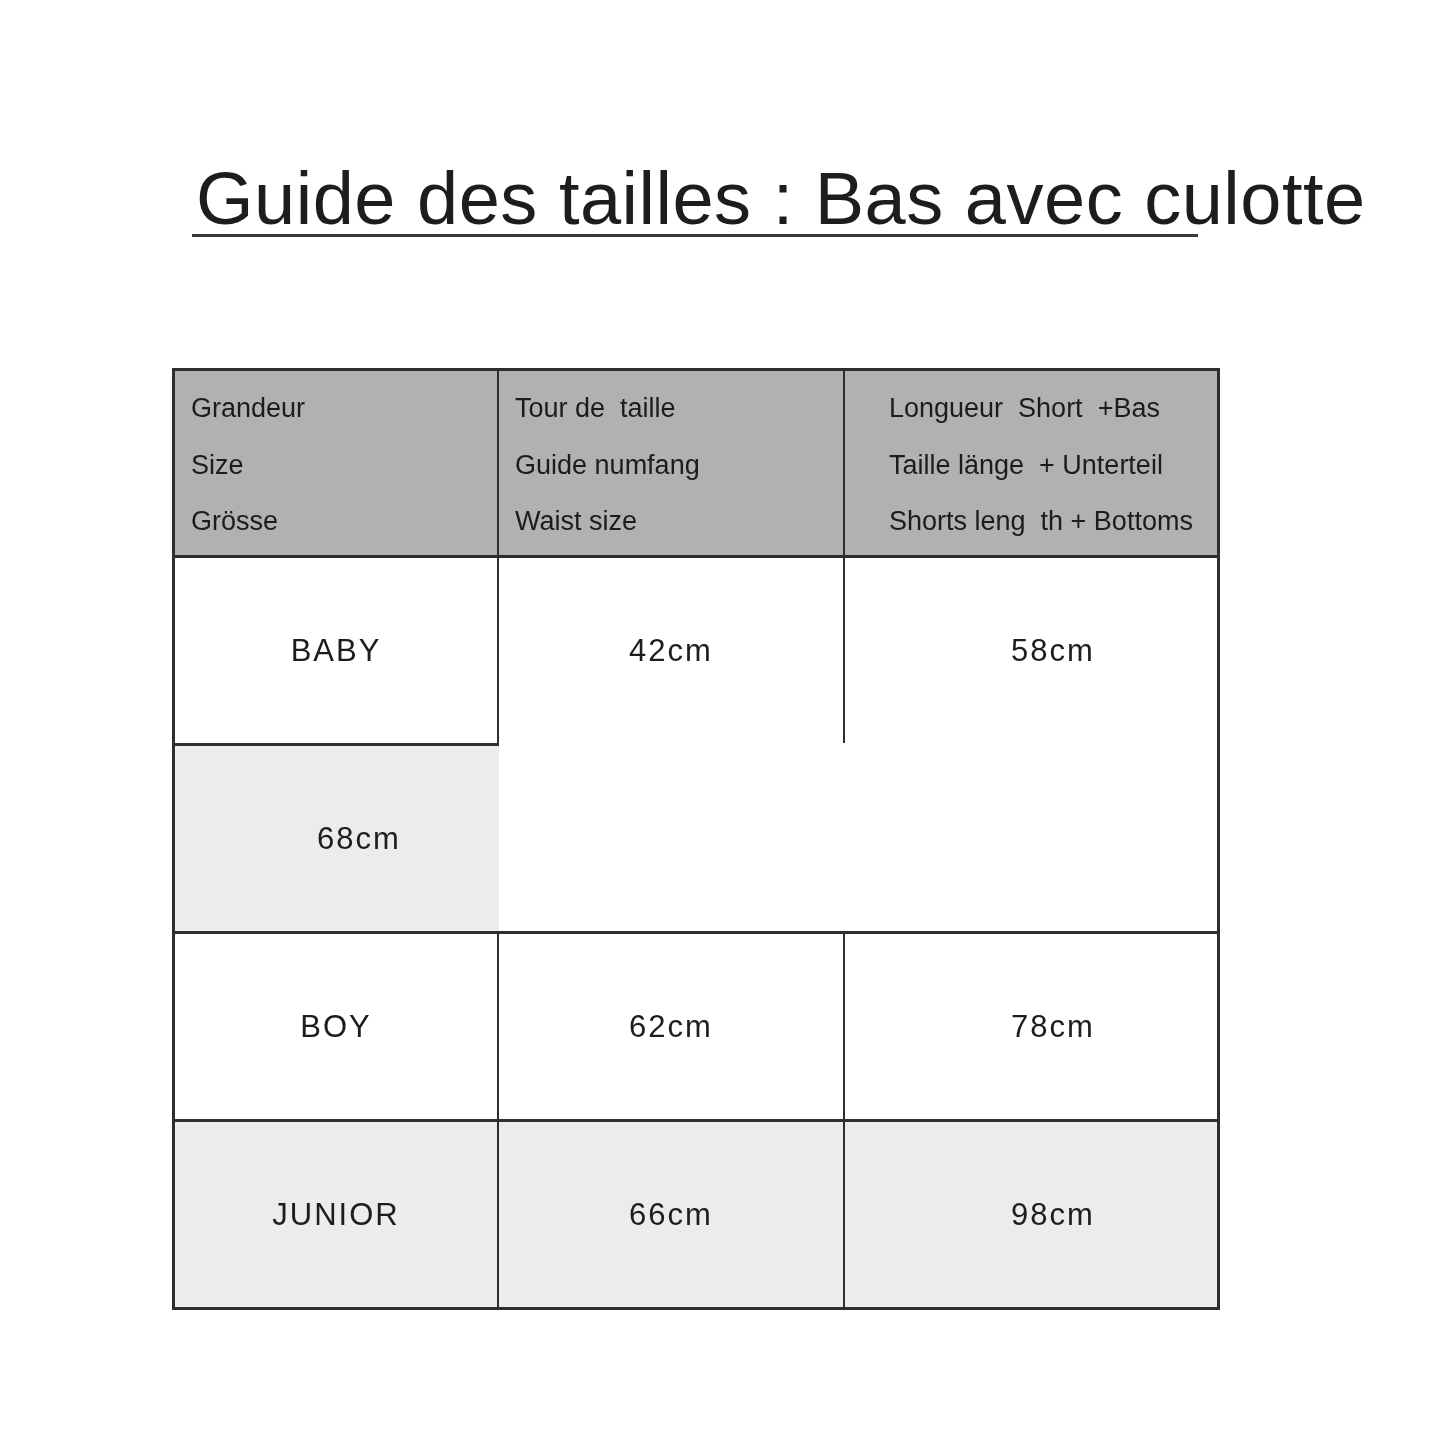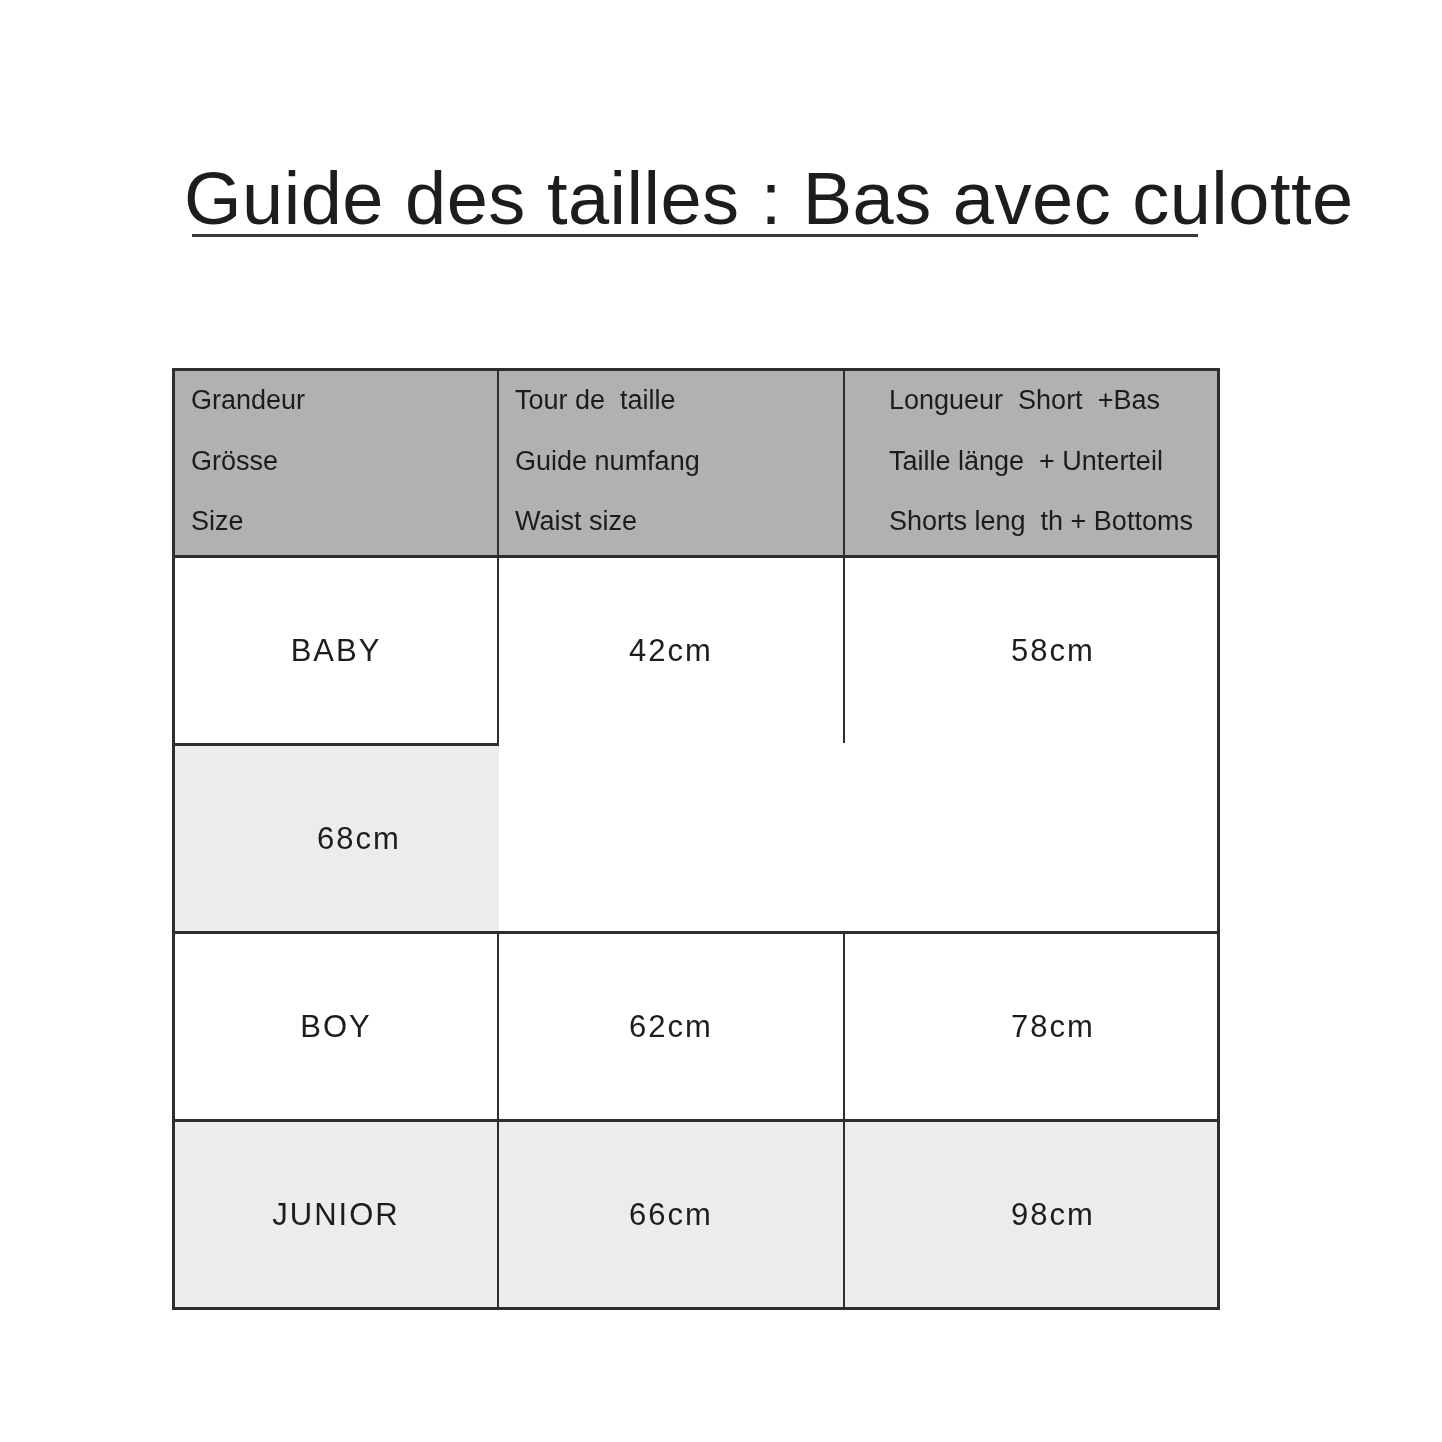--- a/index.html
+++ b/index.html
@@ -15,21 +15,21 @@
     position: relative;
     width: 1442px;
     height: 1442px;
     background: var(--page-bg);
     font-family: "Liberation Sans", sans-serif;
     color: var(--text-color);
     overflow: hidden;
   }
   .page-title {
     position: absolute;
-    left: 184px;
+    left: 196px;
     top: 156px;
     font-size: 74px;
     font-weight: normal;
     letter-spacing: 0.5px;
     color: var(--text-color);
     white-space: nowrap;
   }
   .title-underline {
     position: absolute;
     left: 192px;
@@ -57,21 +57,21 @@
   .header-row .cell {
     background: var(--header-bg);
     height: 184px;
     padding: 14px 0 18px 16px;
     display: flex;
     flex-direction: column;
     justify-content: space-between;
     font-size: 27px;
     color: #1c1c1c;
   }
-  .header-line { white-space: pre-wrap; }
+  .header-line { white-space: pre-wrap; margin-top: 8px; }
   .body-row .cell {
     height: 188px;
     display: flex;
     align-items: center;
     justify-content: center;
     font-size: 31px;
     letter-spacing: 2px;
     background: #ffffff;
     text-align: center;
   }
@@ -83,22 +83,22 @@
 <div class="page">
 
   <h1 class="page-title">Guide des tailles : Bas avec culotte</h1>
   <div class="title-underline"></div>
 
   <div class="size-table">
 
     <div class="trow header-row">
       <div class="cell">
         <span class="header-line">Grandeur</span>
+        <span class="header-line">Size</span>
         <span class="header-line">Grösse</span>
-        <span class="header-line">Size</span>
       </div>
       <div class="cell">
         <span class="header-line">Tour de  taille</span>
         <span class="header-line">Guide numfang</span>
         <span class="header-line">Waist size</span>
       </div>
       <div class="cell">
         <span class="header-line">Longueur  Short  +Bas</span>
         <span class="header-line">Taille länge  + Unterteil</span>
         <span class="header-line">Shorts leng  th + Bottoms</span>

